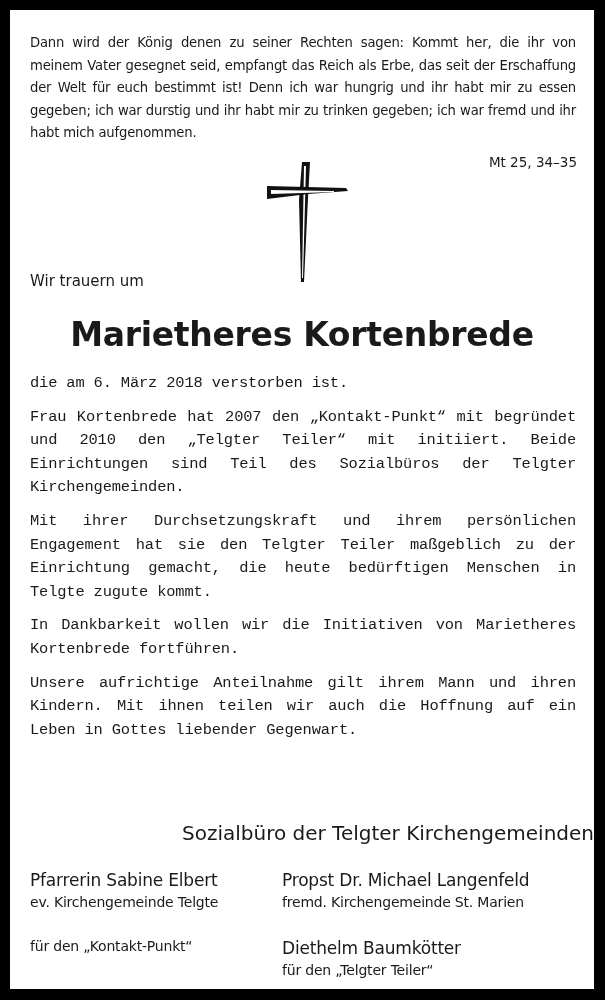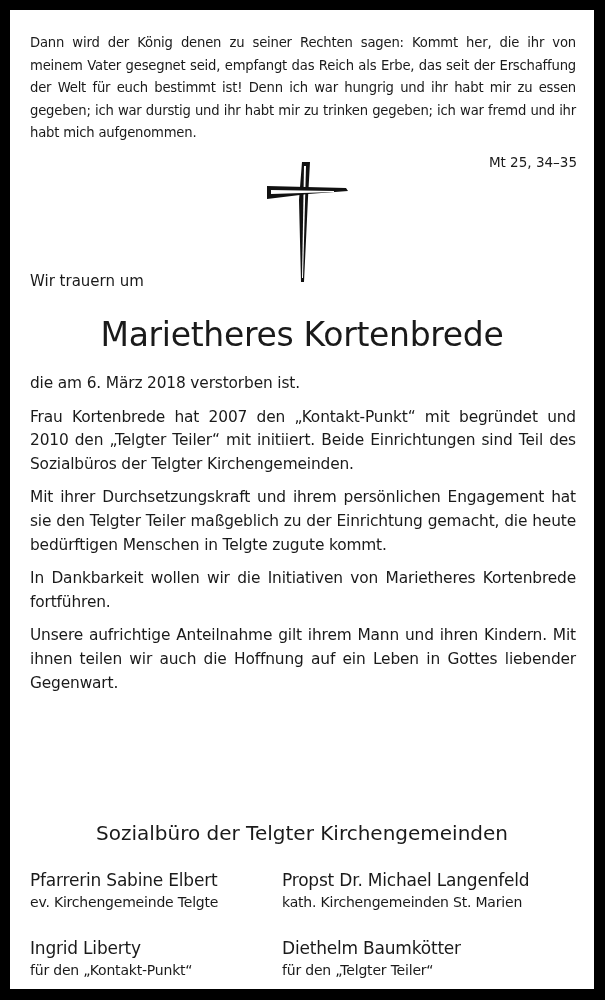--- a/index.html
+++ b/index.html
@@ -22,32 +22,32 @@
   .verse-ref {
     position: absolute; right: 17px; top: 142px;
     font-size: 13.5px; line-height: 20px;
   }
   .cross { position: absolute; left: 254px; top: 148px; width: 90px; height: 130px; }
   .mourn {
     position: absolute; left: 20px; top: 260px; font-size: 15px; line-height: 22px; text-align: right;
   }
   .name {
     position: absolute; left: 0; right: 0; top: 300px; text-align: center;
-    font-size: 33px; line-height: 50px; font-weight: normal; margin: 0;
+    font-size: 33px; line-height: 50px; font-weight: bold; margin: 0;
     letter-spacing: -0.3px;
   }
   .body {
     position: absolute; left: 20px; top: 362px; width: 546px;
     font-size: 15.4px; line-height: 23.6px; text-align: justify;
     letter-spacing: -0.15px;
   }
-  .body p { margin: 0 0 10px 0; }
+  .body p { margin: 0 0 10px 0; font-family: Liberation Mono, monospace; }
   .body p.lead { margin-bottom: 10px; }
   .org {
-    position: absolute; left: 0; right: 0; top: 808px; text-align: center;
+    position: absolute; left: 0; right: 0; top: 808px; text-align: right;
     font-size: 20px; line-height: 30px;
   }
   .sigs {
     position: absolute; left: 20px; top: 858px; width: 560px;
     display: grid; grid-template-columns: 252px 300px; row-gap: 24px;
   }
   .sig .n { font-size: 17px; line-height: 24px; display: block; letter-spacing: -0.2px; }
   .sig .r { font-size: 14px; line-height: 20px; display: block; letter-spacing: -0.2px; }
 </style>
 </head>
@@ -81,24 +81,23 @@
 
   <div class="org">Sozialbüro der Telgter Kirchengemeinden</div>
 
   <div class="sigs">
     <div class="sig">
       <span class="n">Pfarrerin Sabine Elbert</span>
       <span class="r">ev. Kirchengemeinde Telgte</span>
     </div>
     <div class="sig">
       <span class="n">Propst Dr. Michael Langenfeld</span>
-      <span class="r">kath. Kirchengemeinden St. Marien</span>
+      <span class="r">fremd. Kirchengemeinde St. Marien</span>
     </div>
     <div class="sig">
-      <span class="n">Ingrid Liberty</span>
       <span class="r">für den „Kontakt-Punkt“</span>
     </div>
     <div class="sig">
       <span class="n">Diethelm Baumkötter</span>
       <span class="r">für den „Telgter Teiler“</span>
     </div>
   </div>
 
 </div>
 

